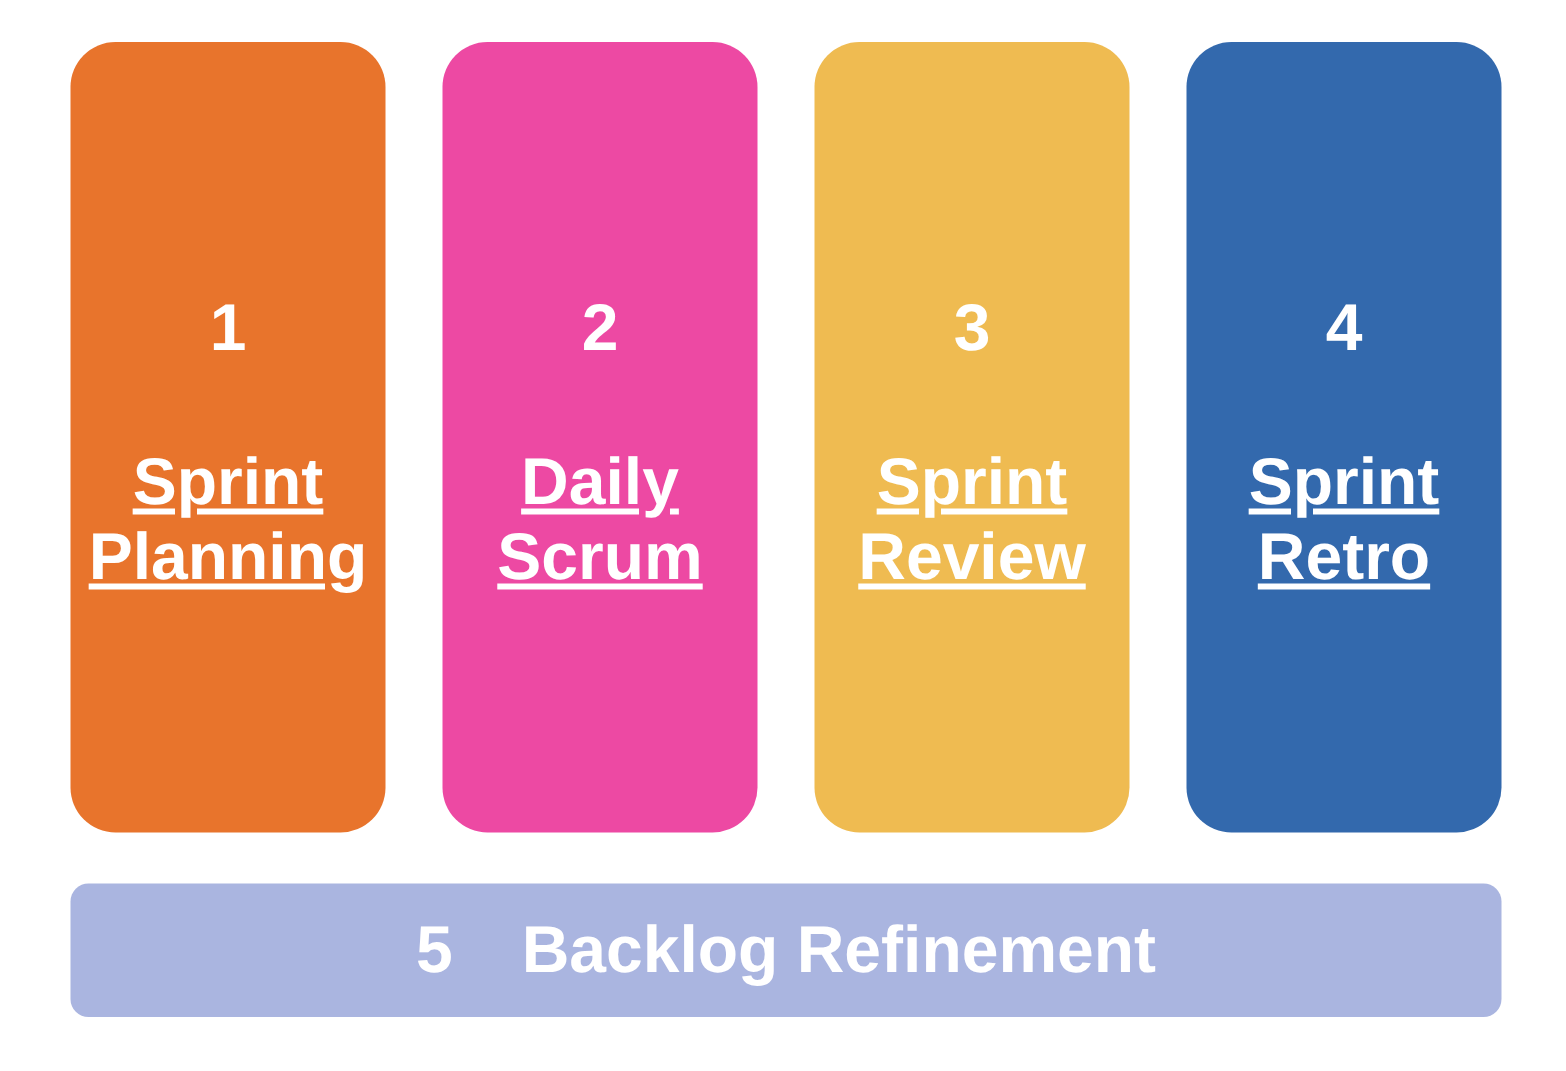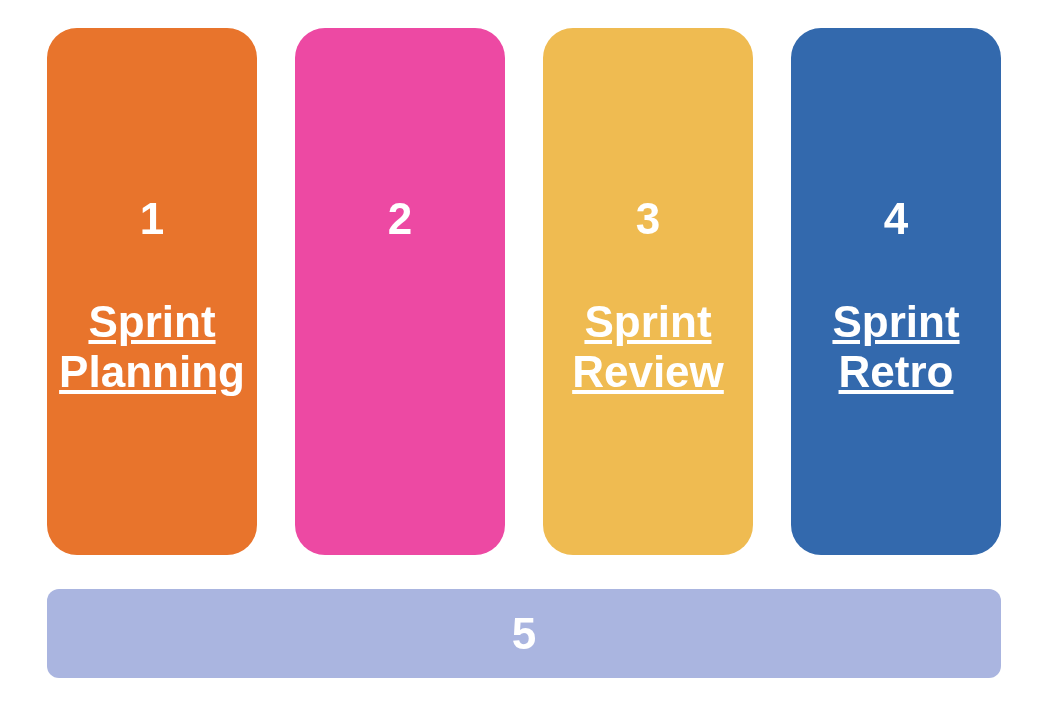--- a/index.html
+++ b/index.html
@@ -97,31 +97,34 @@
 <div id="diagram" style="background: rgb(255, 255, 255);">
 
   <div class="pillar pillar-1" style="background: rgb(232, 116, 44); color: rgb(255, 255, 255);">
     <div class="pillar-number">1</div>
     <div class="pillar-label">Sprint
 Planning</div>
   </div>
 
   <div class="pillar pillar-2" style="background: rgb(237, 73, 163); color: rgb(255, 255, 255);">
     <div class="pillar-number">2</div>
+    <div class="pillar-label">Daily
+Scrum</div>
   </div>
 
   <div class="pillar pillar-3" style="background: rgb(239, 187, 81); color: rgb(255, 255, 255);">
     <div class="pillar-number">3</div>
     <div class="pillar-label">Sprint
 Review</div>
   </div>
 
   <div class="pillar pillar-4" style="background: rgb(51, 105, 173); color: rgb(255, 255, 255);">
     <div class="pillar-number">4</div>
     <div class="pillar-label">Sprint
 Retro</div>
   </div>
 
   <div class="banner" style="background: rgb(170, 181, 224); color: rgb(255, 255, 255);">
     <div class="banner-number">5</div>
+    <div class="banner-label">Backlog Refinement</div>
   </div>
 
 </div>
 
 </body></html>

